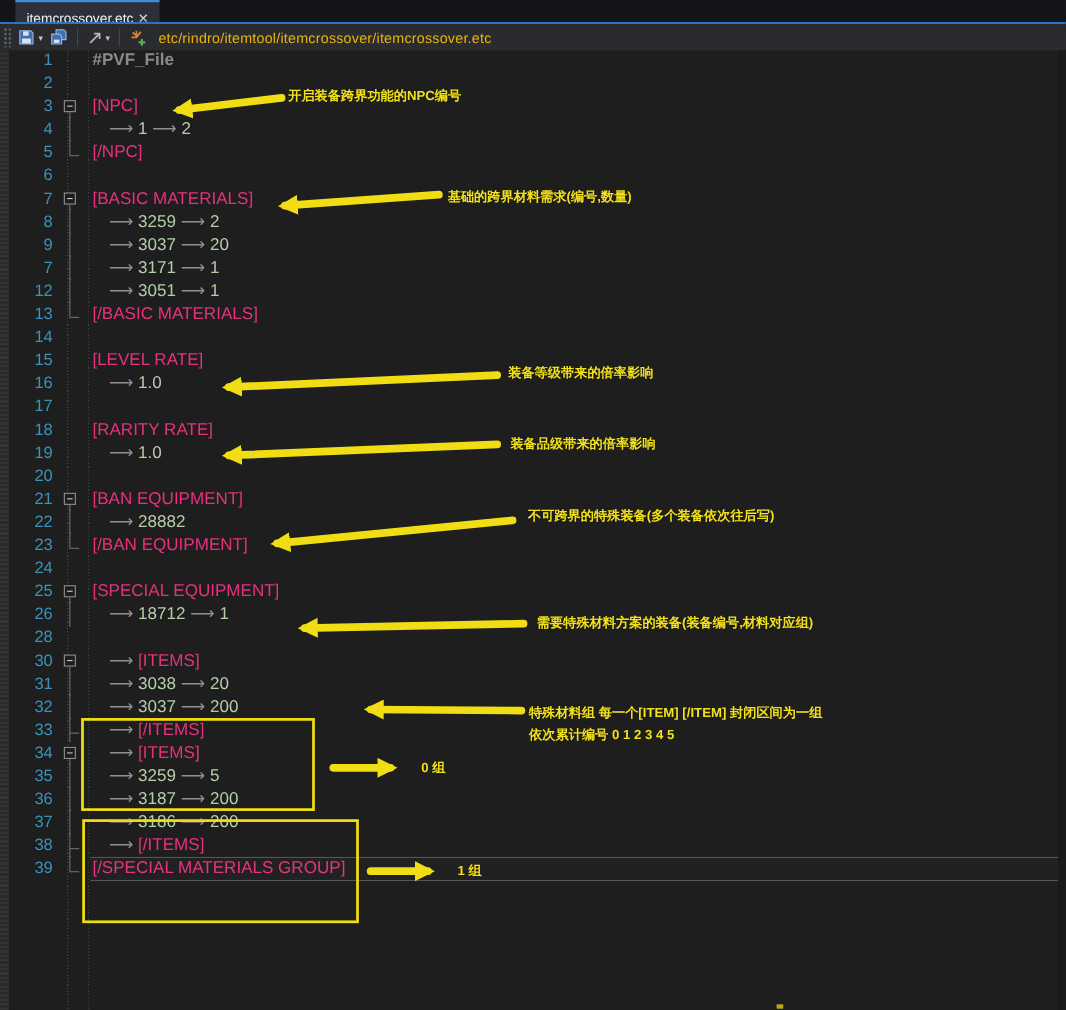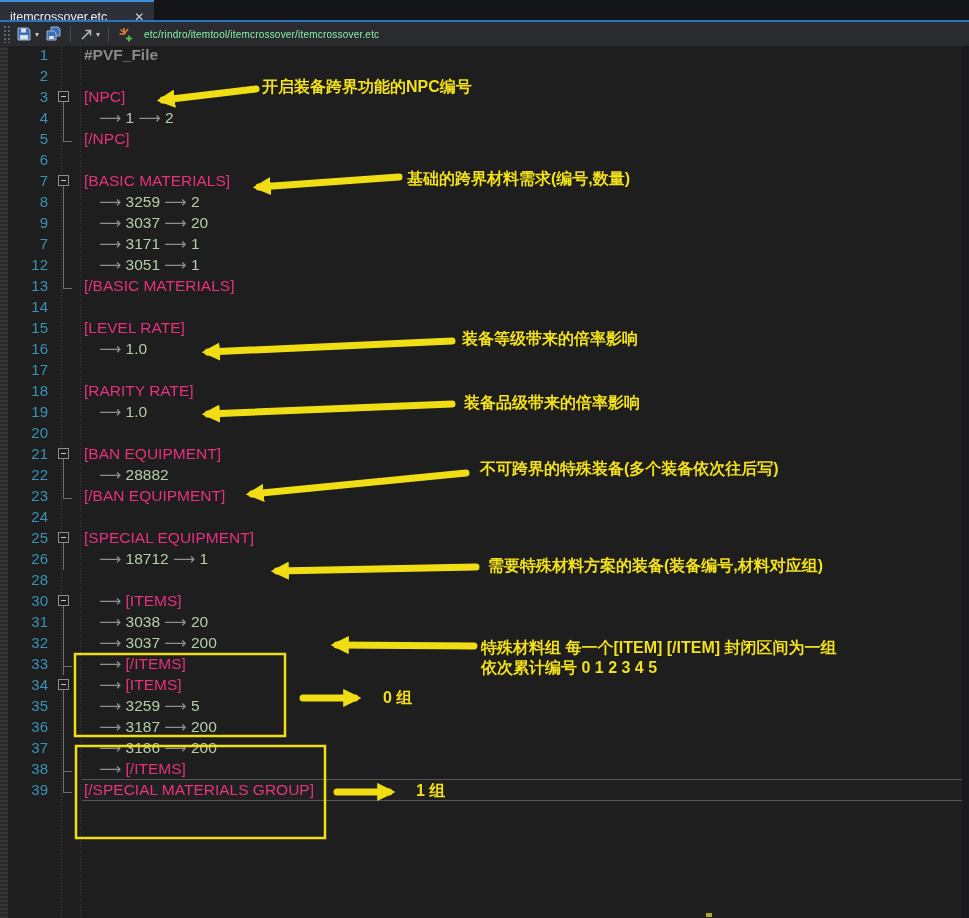--- a/index.html
+++ b/index.html
@@ -4,37 +4,37 @@
 <style>
   * { margin:0; padding:0; box-sizing:border-box; }
   html,body { background:#151618; }
   body { width:969px; height:918px; overflow:hidden;
          font-family:"Liberation Sans","DejaVu Sans",sans-serif; }
 
   .screen { position:relative; width:969px; height:918px; background:#1e1e1e; overflow:hidden; }
 
   
   .tabbar { position:absolute; top:0; left:0; right:0; height:20px; background:#141518; display:flex; }
-  .tab { height:32px; background:#2d3038; border-top:2px solid #3d8fd9;
-         display:flex; align-items:center; padding:0 10px; gap:27px; }
+  .tab { margin-left:14px; height:32px; background:#2d3038; border-top:2px solid #3d8fd9;
+         display:flex; align-items:center; padding:0 10px; gap:4px; }
   .tab-label { color:#eceff4; font-size:12.5px; }
   .tab-close { color:#cfd4da; font-size:12px; line-height:1; cursor:pointer; }
   .accentline { position:absolute; top:20px; left:0; right:0; height:2px; background:#2b74c0; }
 
   
   .toolbar { position:absolute; top:22px; left:0; right:0; height:24px; background:#2a2b2e;
              display:flex; align-items:center; padding-left:2px; }
   .grip { width:7px; height:18px; margin:0 3px 0 1px;
           background-image:radial-gradient(#63666c 1px, transparent 1.2px);
           background-size:4px 4px; cursor:grab; }
   .tbtn { display:flex; align-items:center; padding:2px 3px; }
   .tbtn svg { display:block; }
   .caret { color:#c4c4c4; font-size:8px; margin-left:3px; }
   .sep { width:1px; height:16px; background:#46474b; margin:0 5px; }
-  .path { margin-left:8px; color:#86efac; font-size:10px; letter-spacing:.2px; }
+  .path { margin-left:8px; color:#eab308; font-size:13px; letter-spacing:.2px; }
 
   
   .editor { position:absolute; top:46px; left:0; right:0; bottom:0; background:#1e1e1e; }
   .left-strip { position:absolute; left:0; top:0; bottom:0; width:8px; background:#292929;
                 background-image:repeating-linear-gradient(0deg,#343434 0 2px,#292929 2px 4px); }
   .right-strip { position:absolute; right:0; top:0; bottom:0; width:7px; background:#1a1a1c; }
   .guide1 { position:absolute; left:61px; top:0; bottom:0; width:1px;
             background:repeating-linear-gradient(180deg,rgba(70,130,150,.55) 0 1px,transparent 1px 3px); }
   .guide2 { position:absolute; left:80px; top:0; bottom:0; width:1px;
             background:repeating-linear-gradient(180deg,rgba(110,140,150,.30) 0 1px,transparent 1px 3px); }
@@ -62,21 +62,21 @@
   .g-corner::before { content:''; position:absolute; left:11px; top:-1px; height:14px; width:1px; background:#6e6e6e; }
   .g-corner::after { content:''; position:absolute; left:11px; top:13px; width:9px; height:1px; background:#6e6e6e; }
 
   .current::after { content:''; position:absolute; left:74px; right:0; top:0; height:20px;
                     border-top:1px solid #54545a; border-bottom:1px solid #54545a;
                     background:rgba(255,255,255,.015); pointer-events:none; }
 
   
   .overlay { position:absolute; inset:0; pointer-events:none; z-index:5; }
   .overlay svg { position:absolute; inset:0; }
-  .anno { position:absolute; color:#f3e11c; font-weight:700; font-size:16px; line-height:20px;
+  .anno { position:absolute; color:#f3e11c; font-weight:700; font-size:12px; line-height:20px;
           white-space:pre-line; text-shadow:0 0 1px rgba(0,0,0,.6); }
 </style>
 </head>
 <body>
 
 <div class="screen">
 
   <div class="tabbar">
     <div class="tab">
       <span class="tab-label">itemcrossover.etc</span>

